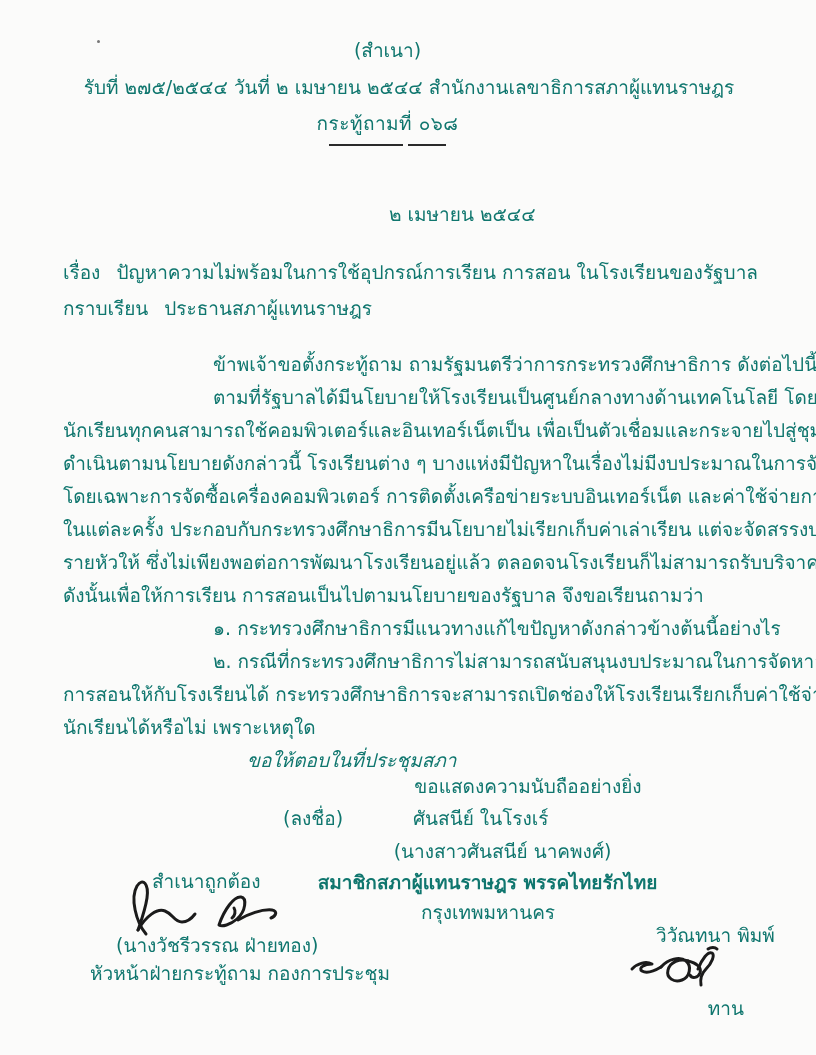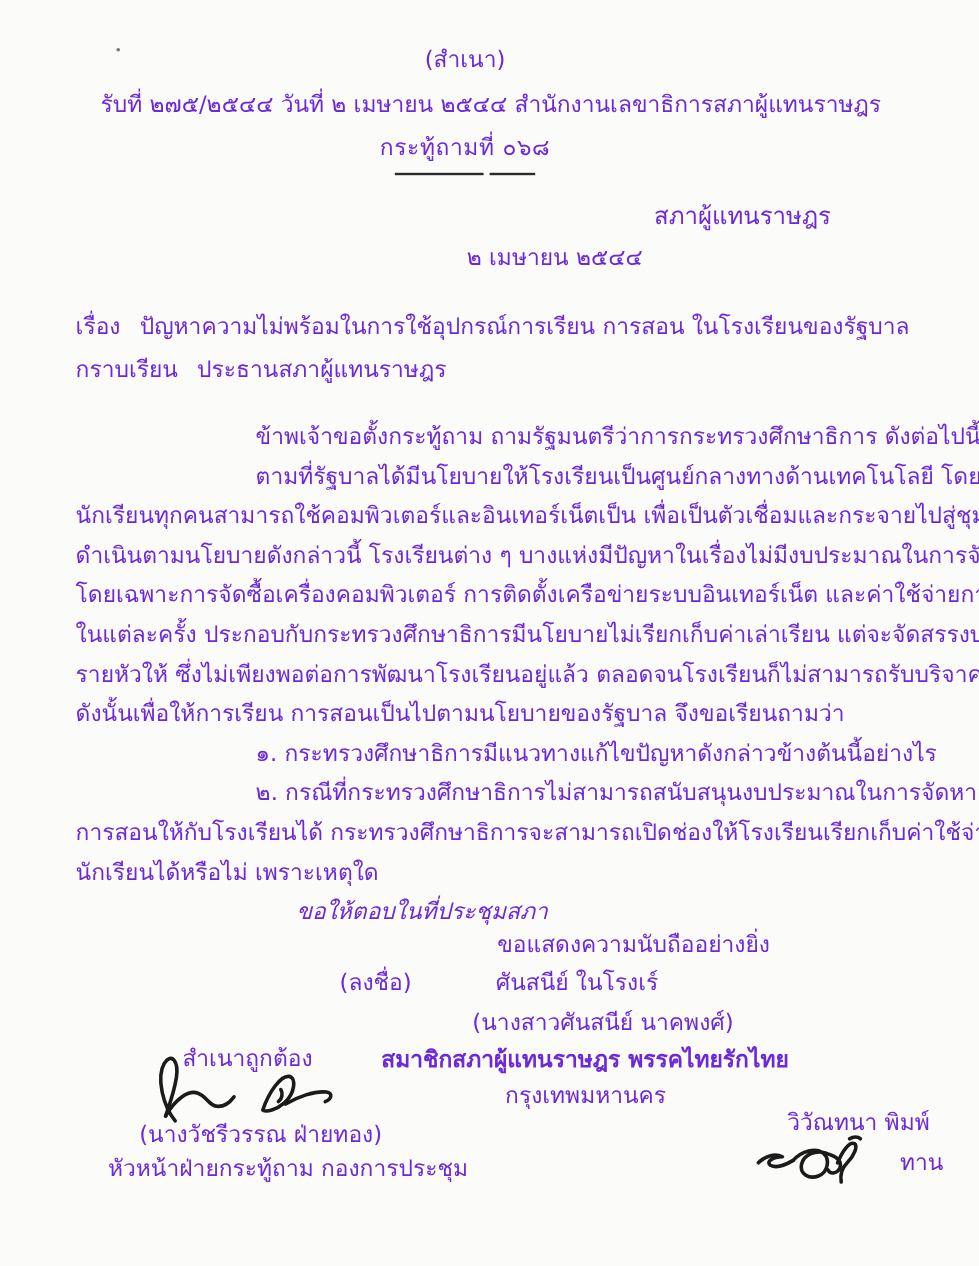--- a/index.html
+++ b/index.html
@@ -6,21 +6,21 @@
   body{
     background:#e9e9e9;
     font-family:"DejaVu Sans", sans-serif;
   }
   .page{
     position:relative;
     width:816px;
     height:1055px;
     margin:0 auto;
     background:#fbfbfa;
-    color:#6d28d9;
+    color:#0f766e;
     font-size:19px;
     overflow:hidden;
   }
   .centered-header{
     position:absolute;
     top:38px; left:0;
     width:775px;
     text-align:center;
   }
   .hdr-line{line-height:24px; white-space:nowrap;}
@@ -48,21 +48,21 @@
   .closing-signrow{position:absolute; top:803px; left:283px; white-space:nowrap;}
   .closing-signrow .sign-label{display:inline-block; margin-right:70px;}
   .closing-name-paren{position:absolute; top:836px; left:375px; width:255px; text-align:center; white-space:nowrap;}
   .closing-title{position:absolute; top:867px; left:310px; width:355px; text-align:center; white-space:nowrap;font-weight:bold;}
   .closing-city{position:absolute; top:897px; left:372px; width:232px; text-align:center; white-space:nowrap;}
   .certify-label{position:absolute; top:866px; left:152px; white-space:nowrap;}
   .certify-sig{position:absolute; top:878px; left:116px;}
   .certify-name{position:absolute; top:930px; left:116px; width:176px; text-align:center; white-space:nowrap;}
   .certify-role{position:absolute; top:958px; left:90px; white-space:nowrap;}
   .typist-name{position:absolute; top:920px; left:656px; white-space:nowrap;}
-  .typist-sigrow{position:absolute; top:945px; left:628px; display:flex; align-items:flex-end; gap:6px;}
+  .typist-sigrow{position:absolute; top:945px; left:628px; display:flex; align-items:flex-end; gap:6px;flex-direction:column;}
   .typist-proof{padding-bottom:4px;}
   .speck{position:absolute; top:40px; left:97px; width:3px; height:3px; background:#777; border-radius:50%;}
   svg .pen{fill:none; stroke:#1b1b1b; stroke-width:3; stroke-linecap:round; stroke-linejoin:round;}
 </style>
 </head>
 <body>
 
 <div class="page">
 
   <div class="speck"></div>
@@ -70,21 +70,20 @@
   <div class="centered-header">
     <div class="hdr-line hdr-copy">(สำเนา)</div>
     <div class="hdr-line hdr-receipt">รับที่ ๒๗๕/๒๕๔๔ วันที่ ๒ เมษายน ๒๕๔๔ สำนักงานเลขาธิการสภาผู้แทนราษฎร</div>
     <div class="hdr-line hdr-qno">กระทู้ถามที่  ๐๖๘</div>
     <div class="hdr-rule">
       <span class="seg1"></span>
       <span class="seg2"></span>
     </div>
   </div>
 
-  <div class="issuer-org">สภาผู้แทนราษฎร</div>
   <div class="issuer-date">๒ เมษายน ๒๕๔๔</div>
 
   <div class="subject-block">
     <div class="subject-line">
       <span class="inline-label">เรื่อง</span><span>ปัญหาความไม่พร้อมในการใช้อุปกรณ์การเรียน การสอน ในโรงเรียนของรัฐบาล</span>
     </div>
     <div class="subject-line">
       <span class="inline-label">กราบเรียน</span><span>ประธานสภาผู้แทนราษฎร</span>
     </div>
   </div>

